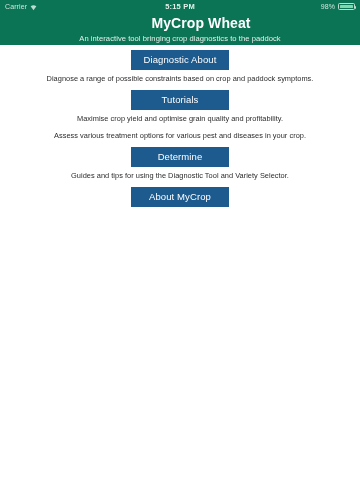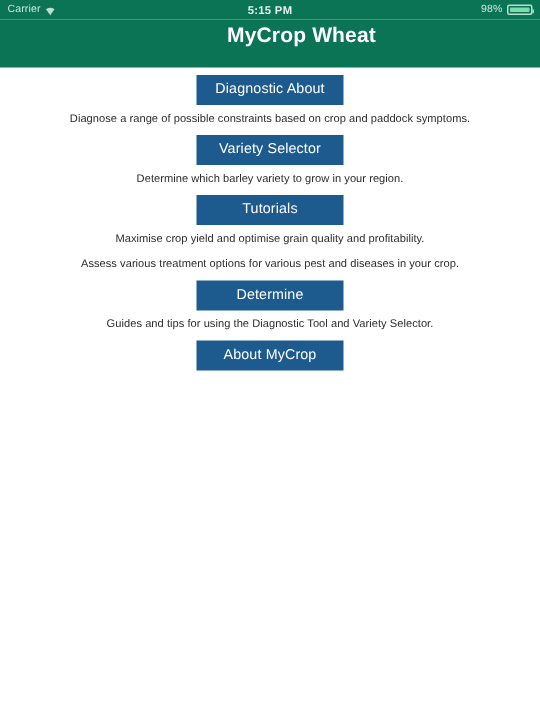--- a/index.html
+++ b/index.html
@@ -147,33 +147,30 @@
   <div class="status-right">
     <span>98%</span>
     <span class="battery-icon">
       <span class="battery-fill"></span>
     </span>
   </div>
 </div>
 
 <div class="header">
   <div class="app-title">MyCrop Wheat</div>
+  <div class="app-subtitle">An interactive tool bringing crop diagnostics to the paddock</div>
 </div>
 
 <div class="content">
 
   <div class="section">
     <button class="menu-button">Diagnostic About</button>
     <div class="section-desc">Diagnose a range of possible constraints based on crop and paddock symptoms.</div>
   </div>
 
-  <div class="section">
-    <button class="menu-button">Variety Selector</button>
-    <div class="section-desc">Determine which barley variety to grow in your region.</div>
-  </div>
 
   <div class="section">
     <button class="menu-button">Tutorials</button>
     <div class="section-desc">Maximise crop yield and optimise grain quality and profitability.</div>
   </div>
 
   <div class="section">
     <div class="section-desc">Assess various treatment options for various pest and diseases in your crop.</div>
   </div>
 

